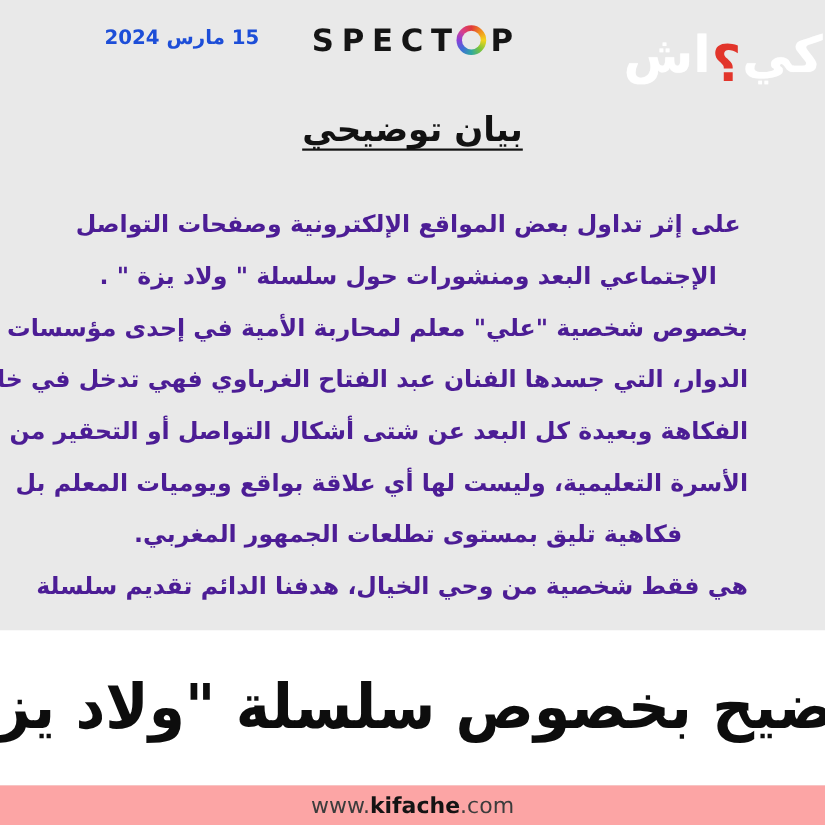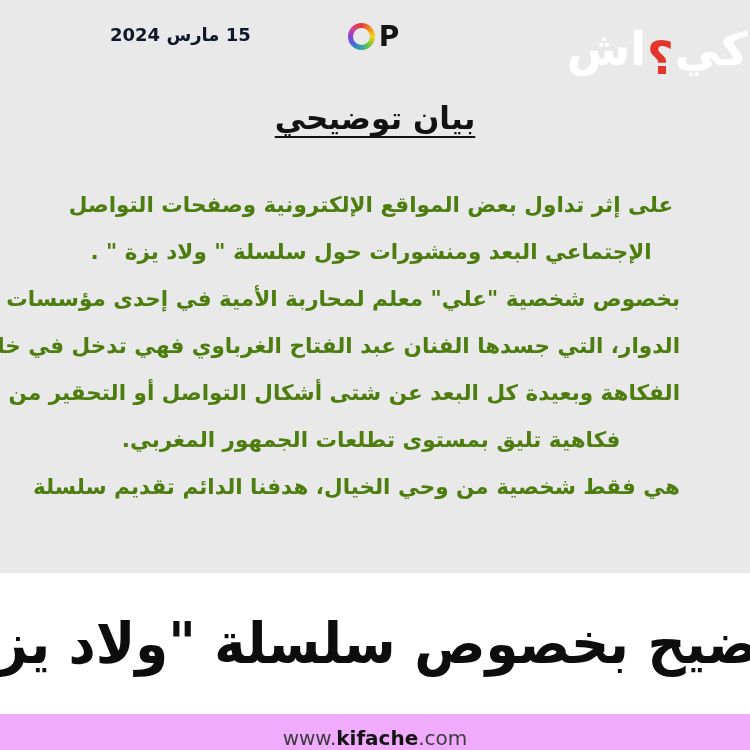--- a/index.html
+++ b/index.html
@@ -5,23 +5,23 @@
   html,body{margin:0;padding:0;}
   .page{
     position:relative;
     width:750px;height:750px;
     background:#e9e9e9;
     overflow:hidden;
     font-family:"DejaVu Sans", sans-serif;
   }
   
   .date{
-    position:absolute;top:24px;left:110px;
+    position:absolute;top:24px;left:95px;
     direction:rtl;
-    font-size:18px;font-weight:700;color:#0f172a;
+    font-size:18px;font-weight:700;color:#1d4ed8;
     letter-spacing:0;
   }
   .spectop{
     position:absolute;top:20px;left:0;right:0;
     display:flex;justify-content:center;align-items:center;
     gap:0;
   }
   .spectop .bl{
     font-size:28px;font-weight:800;color:#151515;
     letter-spacing:7px;
@@ -59,75 +59,77 @@
     margin:0;text-align:center;direction:rtl;
     font-size:31px;font-weight:800;color:#121212;
     text-decoration:underline;
     text-decoration-thickness:2px;
     text-underline-offset:7px;
     text-decoration-skip-ink:none;
   }
   .statement-body{
     position:absolute;top:181px;left:62px;right:70px;
     direction:rtl;text-align:center;
-    font-size:21.5px;font-weight:700;color:#4d7c0f;
+    font-size:21.5px;font-weight:700;color:#4c1d95;
   }
   .statement-body .line{
     height:47px;line-height:47px;white-space:nowrap;
   }
   
   .white-band{
     position:absolute;left:0;right:0;top:573px;height:141px;
     background:#ffffff;
     display:flex;align-items:center;justify-content:center;
   }
   .headline{
     margin:0;direction:rtl;text-align:center;
     font-size:53px;font-weight:800;color:#0d0d0d;
     letter-spacing:-1px;
     transform:scaleY(1.06);
     white-space:nowrap;
   }
   
   .site-bar{
     position:absolute;left:0;right:0;top:714px;height:36px;
-    background:#f0abfc;
-    display:flex;align-items:flex-end;justify-content:center;
+    background:#fca5a5;
+    display:flex;align-items:center;justify-content:center;
     font-size:20px;color:#3c3c3c;
   }
   .site-bar .domain{font-weight:700;color:#141414;}
 </style>
 </head>
 <body>
 
 <div class="page">
 
   <div class="date">15 مارس 2024</div>
 
   <div class="spectop">
+    <span class="bl">SPECT</span>
     <span class="ring">
         <span class="hole"></span>
       </span>
     <span class="bl last">P</span>
   </div>
 
   <div class="kifache-logo">
     <span>كي</span>
     <span class="accent">؟</span>
     <span>اش</span>
   </div>
 
   <h1 class="statement-title">بيان توضيحي</h1>
 
   <div class="statement-body">
       <div class="line">على إثر تداول بعض المواقع الإلكترونية وصفحات التواصل</div>
       <div class="line">الإجتماعي البعد ومنشورات حول سلسلة " ولاد يزة " .</div>
       <div class="line">بخصوص شخصية "علي" معلم لمحاربة الأمية في إحدى مؤسسات</div>
       <div class="line">الدوار، التي جسدها الفنان عبد الفتاح الغرباوي فهي تدخل في خانة</div>
       <div class="line">الفكاهة وبعيدة كل البعد عن شتى أشكال التواصل أو التحقير من</div>
+      <div class="line">الأسرة التعليمية، وليست لها أي علاقة بواقع ويوميات المعلم بل</div>
       <div class="line">فكاهية تليق بمستوى تطلعات الجمهور المغربي.</div>
       <div class="line">هي فقط شخصية من وحي الخيال، هدفنا الدائم تقديم سلسلة</div>
     </div>
 
   <section class="white-band">
     <h2 class="headline">توضيح بخصوص سلسلة "ولاد يزة"</h2>
   </section>
 
   <footer class="site-bar">
     <span>www.</span>

